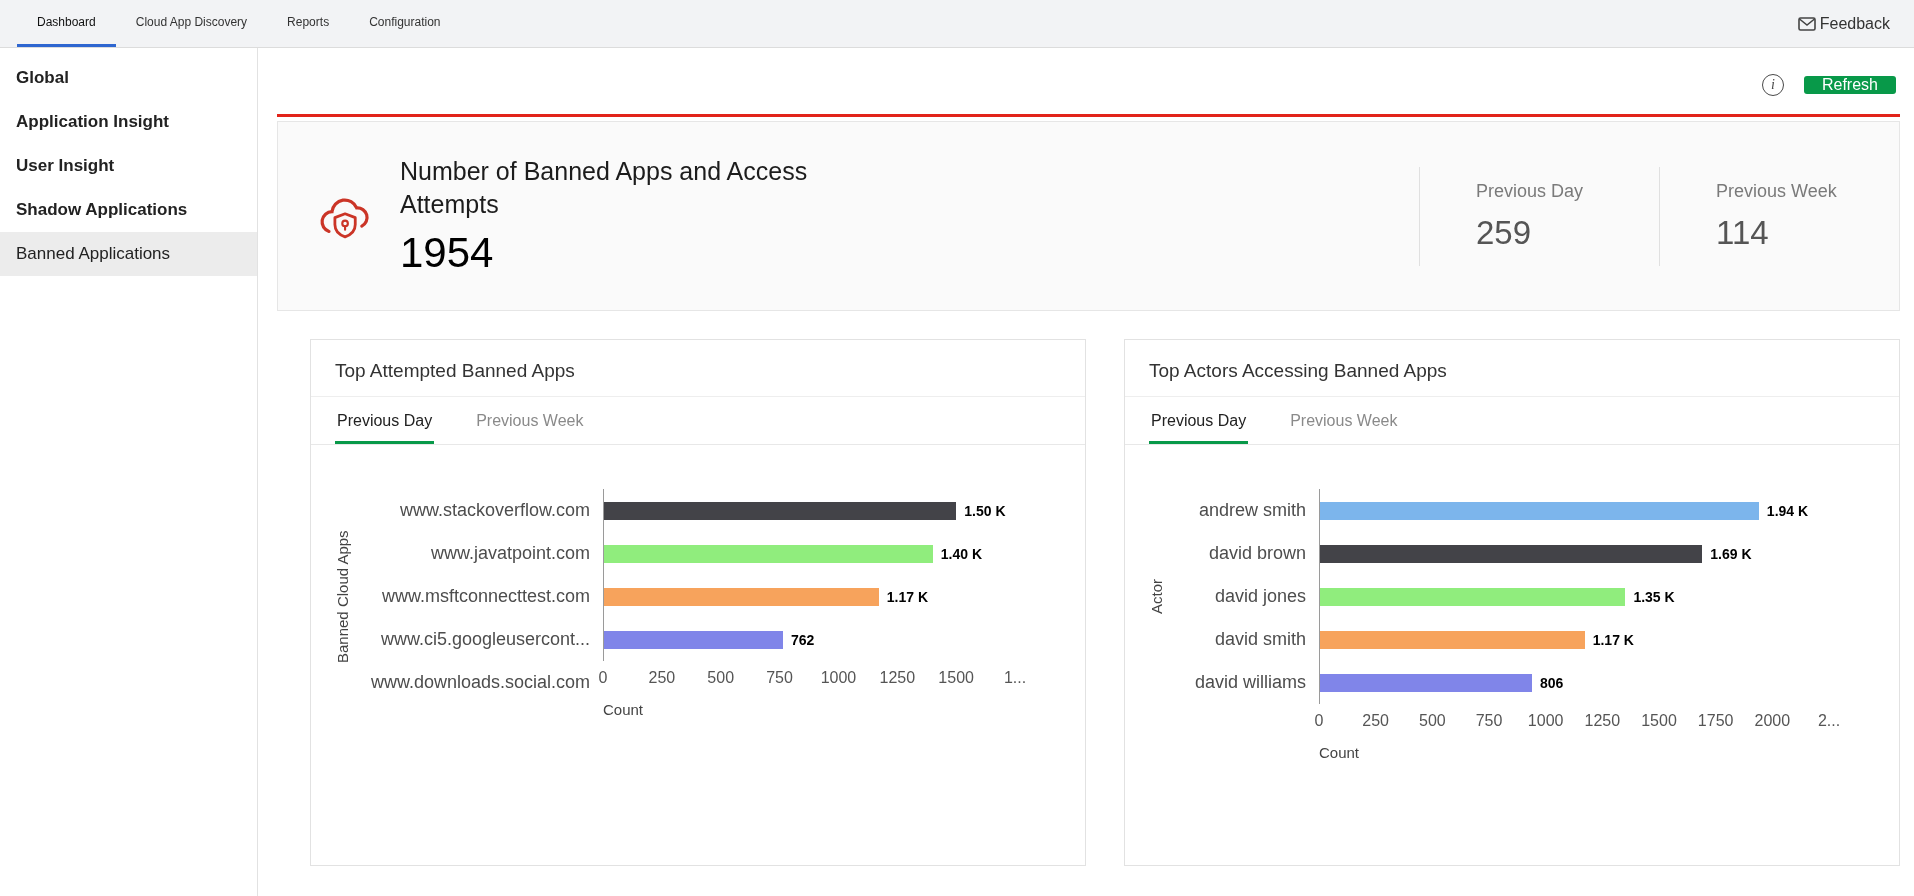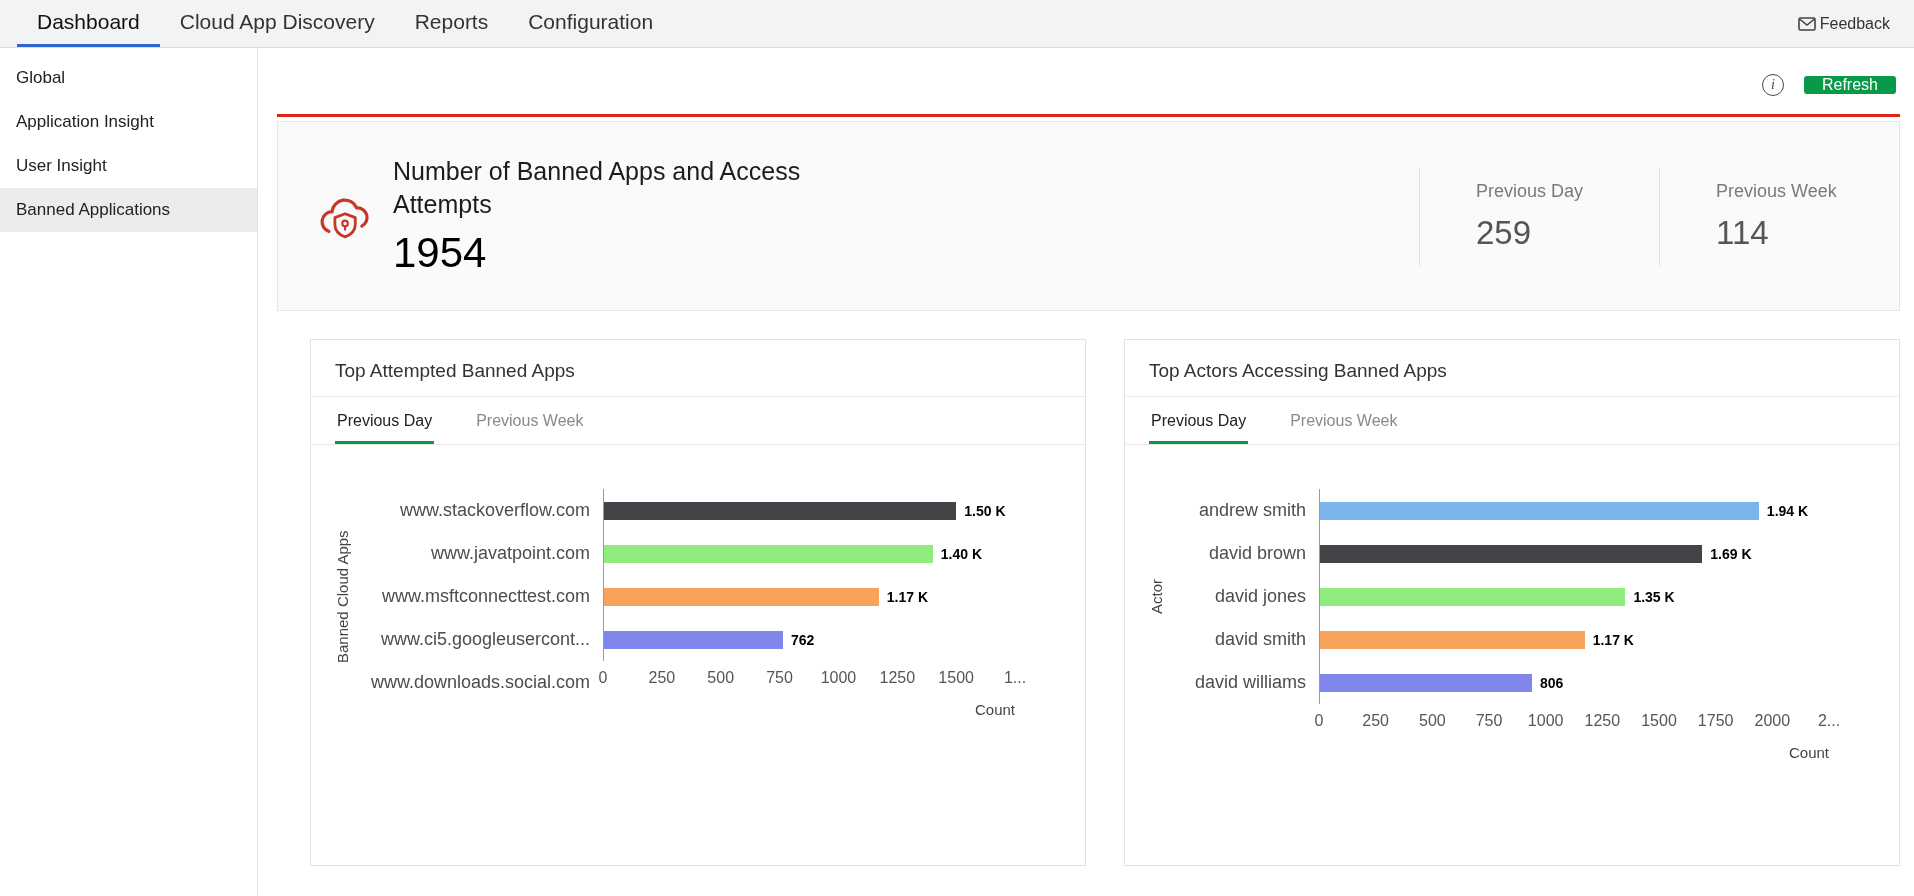--- a/index.html
+++ b/index.html
@@ -16,21 +16,21 @@
     background: #f2f3f5;
     border-bottom: 1px solid #dcdcdc;
     display: flex;
     align-items: stretch;
     padding: 0 24px 0 17px;
   }
   .nav-tabs { display: flex; align-items: stretch; }
   .nav-tab {
     display: flex; align-items: center;
     padding: 0 20px;
-    font-size: 21px;
+    font-size: 12px;
     color: #333;
     cursor: pointer;
     border-bottom: 3px solid transparent;
   }
   .nav-tab.active {
     color: #111;
     border-bottom-color: #2e66d0;
   }
   .feedback {
     margin-left: auto;
@@ -46,20 +46,21 @@
     border-right: 1px solid #e2e2e2;
     padding-top: 8px;
     flex: none;
   }
   .side-item {
     padding: 12px 16px;
     font-size: 17px;
     color: #222;
     cursor: pointer;
     white-space: nowrap;
+    font-weight: bold;
   }
   .side-item.active {
     background: #ececec;
     font-weight: normal;
   }
   .main { flex: 1; background: #ffffff; overflow: hidden; }
 
   
   .main-toolbar {
     display: flex; justify-content: flex-end; align-items: center;
@@ -90,21 +91,21 @@
   }
   .summary-card {
     margin: 0 14px 0 19px;
     height: 190px;
     background: #fafafa;
     border: 1px solid #e6e6e6;
     display: flex; align-items: center;
     padding: 0 0 0 36px;
   }
   .cloud-icon { flex: none; margin-top: 6px; }
-  .summary-text { margin-left: 19px; }
+  .summary-text { margin-left: 26px; }
   .summary-title {
     font-size: 25px; color: #1c1c1c;
     max-width: 460px; line-height: 33px;
   }
   .summary-total { font-size: 42px; color: #000000; margin-top: 8px; }
   .summary-stats { margin-left: auto; display: flex; align-items: center; }
   .stat {
     border-left: 1px solid #e0e0e0;
     padding: 14px 48px 14px 56px;
     min-width: 240px;
@@ -169,21 +170,21 @@
     white-space: nowrap;
   }
   .ticks { position: relative; height: 22px; margin-top: 8px; }
   .tick {
     position: absolute; top: 0;
     transform: translateX(-50%);
     font-size: 16px; color: #555;
     white-space: nowrap;
   }
   .count-label {
-    text-align: right; margin-top: 10px;
+    text-align: left; margin-top: 10px;
     font-size: 15px; color: #444;
   }
 </style>
 </head>
 <body>
 
 <header class="topbar">
   <nav class="nav-tabs">
     <div class="nav-tab active">Dashboard</div>
     <div class="nav-tab">Cloud App Discovery</div>
@@ -199,20 +200,21 @@
     </span>
     <span>Feedback</span>
   </div>
 </header>
 
 <div class="layout">
   <aside class="sidebar">
     <div class="side-item">Global</div>
     <div class="side-item">Application Insight</div>
     <div class="side-item">User Insight</div>
+    <div class="side-item">Shadow Applications</div>
     <div class="side-item active">Banned Applications</div>
   </aside>
 
   <main class="main">
 
     <div class="main-toolbar">
       <div class="info-icon">i</div>
       <button class="refresh-btn">Refresh</button>
     </div>
 

